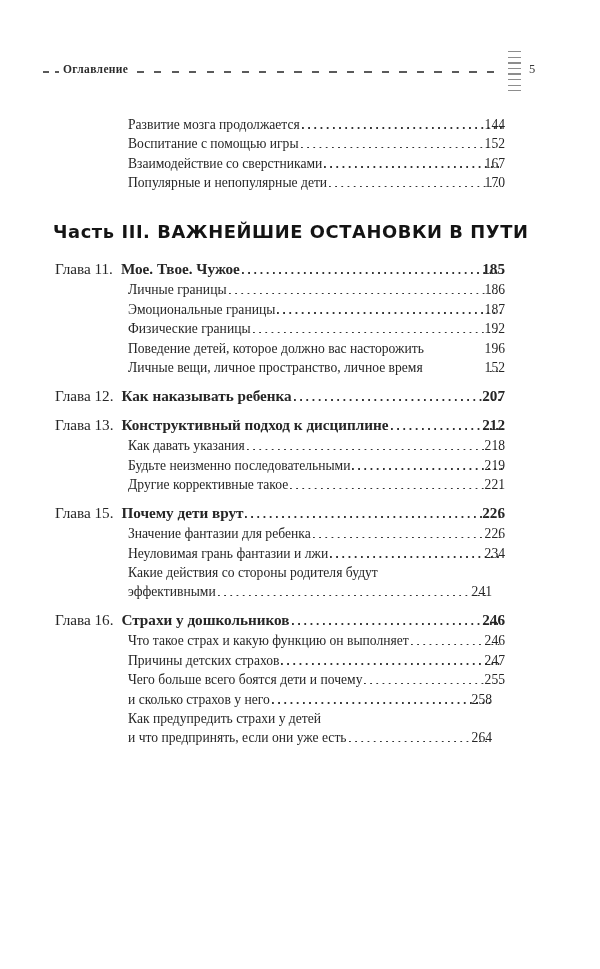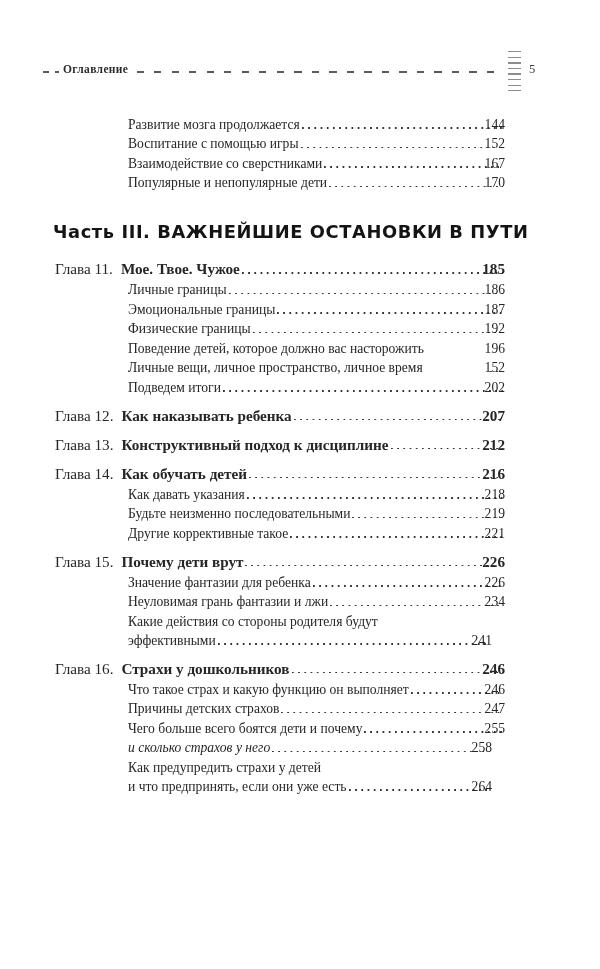--- a/index.html
+++ b/index.html
@@ -241,42 +241,31 @@
     <div class="row sub">
       <span class="title">Поведение детей, которое должно вас насторожить</span>
       <span class="leader none"></span>
       <span class="pageno">196</span>
     </div>
     <div class="row sub">
       <span class="title">Личные вещи, личное пространство, личное время</span>
       <span class="leader short"></span>
       <span class="pageno">152</span>
     </div>
-    <div class="row sub">
-      <span class="title">Подведем итоги</span>
-      <span class="leader"></span>
-      <span class="pageno">202</span>
-    </div>
     <div class="row chapter">
       <span class="chap-label">Глава 12.</span>
       <span class="title">Как наказывать ребенка</span>
       <span class="leader"></span>
       <span class="pageno">207</span>
     </div>
     <div class="row chapter">
       <span class="chap-label">Глава 13.</span>
       <span class="title">Конструктивный подход к дисциплине</span>
       <span class="leader"></span>
       <span class="pageno">212</span>
-    </div>
-    <div class="row chapter">
-      <span class="chap-label">Глава 14.</span>
-      <span class="title">Как обучать детей</span>
-      <span class="leader"></span>
-      <span class="pageno">216</span>
     </div>
     <div class="row sub">
       <span class="title">Как давать указания</span>
       <span class="leader"></span>
       <span class="pageno">218</span>
     </div>
     <div class="row sub">
       <span class="title">Будьте неизменно последовательными</span>
       <span class="leader"></span>
       <span class="pageno">219</span>
@@ -326,21 +315,21 @@
       <span class="leader"></span>
       <span class="pageno">247</span>
     </div>
     <div class="row sub">
       <span class="title">Чего больше всего боятся дети и почему</span>
       <span class="leader"></span>
       <span class="pageno">255</span>
     </div>
     <div class="row sub multiline">
       <span class="l2">
-        <span style="white-space: nowrap; font-style: italic;">и сколько страхов у него</span>
+        <span style="white-space: nowrap;">и сколько страхов у него</span>
         <span class="leader"></span>
         <span class="pageno">258</span>
       </span>
     </div>
     <div class="row sub multiline">
       <span class="l1">Как предупредить страхи у детей</span>
       <span class="l2">
         <span style="white-space: nowrap;">и что предпринять, если они уже есть</span>
         <span class="leader"></span>
         <span class="pageno">264</span>

